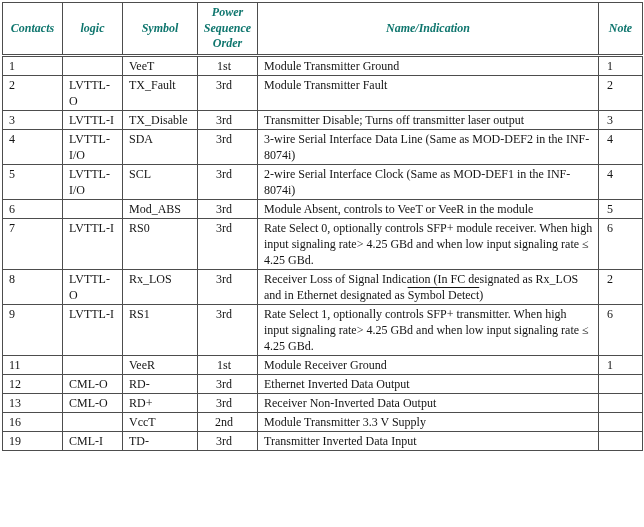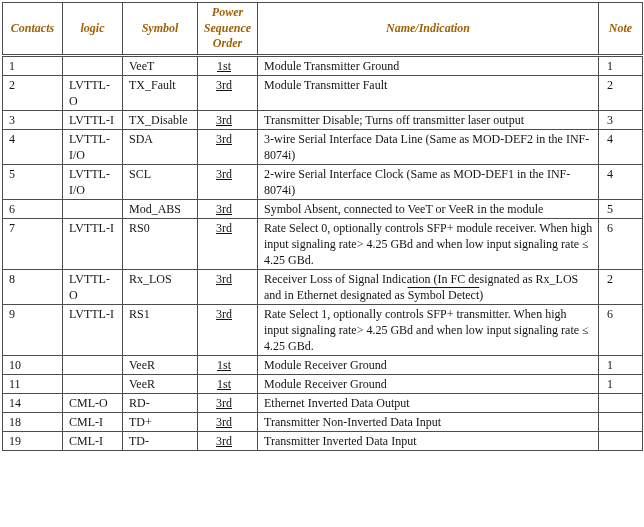--- a/index.html
+++ b/index.html
@@ -15,40 +15,40 @@
     table-layout: fixed;
     width: 640px;
     margin: 2px 0 0 2px;
   }
   .pin-table th, .pin-table td {
     border: 1px solid #4d4d4d;
     overflow: hidden;
   }
   .pin-table thead th {
     border-bottom: 3px double #4d4d4d;
-    color: #a16207;
+    color: #0f766e;
     font-weight: bold;
     font-style: italic;
     font-size: 12px;
     line-height: 1.3;
     text-align: center;
     vertical-align: middle;
     height: 52px;
     padding: 2px 1px;
   }
   .pin-table td {
     font-size: 12px;
     color: #141414;
     line-height: 16px;
     vertical-align: top;
     padding: 1px 4px 1px 6px;
   }
   tr.row-single td { height: 18px; }
   tr.row-tall td   { height: 33px; }
-  td.col-order { text-align: center; padding-left: 1px; padding-right: 8px; text-decoration: underline; }
+  td.col-order { text-align: center; padding-left: 1px; padding-right: 8px; }
   td.col-note  { padding-left: 8px; }
   .overline { text-decoration: overline; }
 </style>
 </head>
 <body>
 
 <table class="pin-table">
   <colgroup>
     <col style="width:60px">
     <col style="width:60px">
@@ -106,21 +106,21 @@
     <td class="col-symbol">SCL</td>
     <td class="col-order">3rd</td>
     <td class="col-desc">2-wire Serial Interface Clock (Same as MOD-DEF1 in the INF-8074i)</td>
     <td class="col-note">4</td>
   </tr>
       <tr class="row-single">
     <td class="col-contact">6</td>
     <td class="col-logic"></td>
     <td class="col-symbol">Mod_ABS</td>
     <td class="col-order">3rd</td>
-    <td class="col-desc">Symbol Absent, connected to VeeT or VeeR in the module</td>
+    <td class="col-desc">Module Absent, controls to VeeT or VeeR in the module</td>
     <td class="col-note">5</td>
   </tr>
       <tr class="row-tall">
     <td class="col-contact">7</td>
     <td class="col-logic">LVTTL-I</td>
     <td class="col-symbol">RS0</td>
     <td class="col-order">3rd</td>
     <td class="col-desc">Rate Select 0, optionally controls SFP+ module receiver. When high input signaling rate&gt; 4.25 GBd and when low input signaling rate ≤ 4.25 GBd.</td>
     <td class="col-note">6</td>
   </tr>
@@ -134,49 +134,49 @@
   </tr>
       <tr class="row-tall">
     <td class="col-contact">9</td>
     <td class="col-logic">LVTTL-I</td>
     <td class="col-symbol">RS1</td>
     <td class="col-order">3rd</td>
     <td class="col-desc">Rate Select 1, optionally controls SFP+ transmitter. When high input signaling rate&gt; 4.25 GBd and when low input signaling rate ≤ 4.25 GBd.</td>
     <td class="col-note">6</td>
   </tr>
       <tr class="row-single">
-    <td class="col-contact">10</td>
-    <td class="col-logic"></td>
-    <td class="col-symbol">VeeR</td>
-    <td class="col-order">1st</td>
-    <td class="col-desc">Module Receiver Ground</td>
-    <td class="col-note">1</td>
-  </tr>
-      <tr class="row-single">
     <td class="col-contact">11</td>
     <td class="col-logic"></td>
     <td class="col-symbol">VeeR</td>
     <td class="col-order">1st</td>
     <td class="col-desc">Module Receiver Ground</td>
     <td class="col-note">1</td>
   </tr>
       <tr class="row-single">
-    <td class="col-contact">14</td>
+    <td class="col-contact">12</td>
     <td class="col-logic">CML-O</td>
     <td class="col-symbol">RD-</td>
     <td class="col-order">3rd</td>
     <td class="col-desc">Ethernet Inverted Data Output</td>
     <td class="col-note"></td>
   </tr>
       <tr class="row-single">
-    <td class="col-contact">18</td>
-    <td class="col-logic">CML-I</td>
-    <td class="col-symbol">TD+</td>
+    <td class="col-contact">13</td>
+    <td class="col-logic">CML-O</td>
+    <td class="col-symbol">RD+</td>
     <td class="col-order">3rd</td>
-    <td class="col-desc">Transmitter Non-Inverted Data Input</td>
+    <td class="col-desc">Receiver Non-Inverted Data Output</td>
+    <td class="col-note"></td>
+  </tr>
+      <tr class="row-single">
+    <td class="col-contact">16</td>
+    <td class="col-logic"></td>
+    <td class="col-symbol">VccT</td>
+    <td class="col-order">2nd</td>
+    <td class="col-desc">Module Transmitter 3.3 V Supply</td>
     <td class="col-note"></td>
   </tr>
       <tr class="row-single">
     <td class="col-contact">19</td>
     <td class="col-logic">CML-I</td>
     <td class="col-symbol">TD-</td>
     <td class="col-order">3rd</td>
     <td class="col-desc">Transmitter Inverted Data Input</td>
     <td class="col-note"></td>
   </tr>

